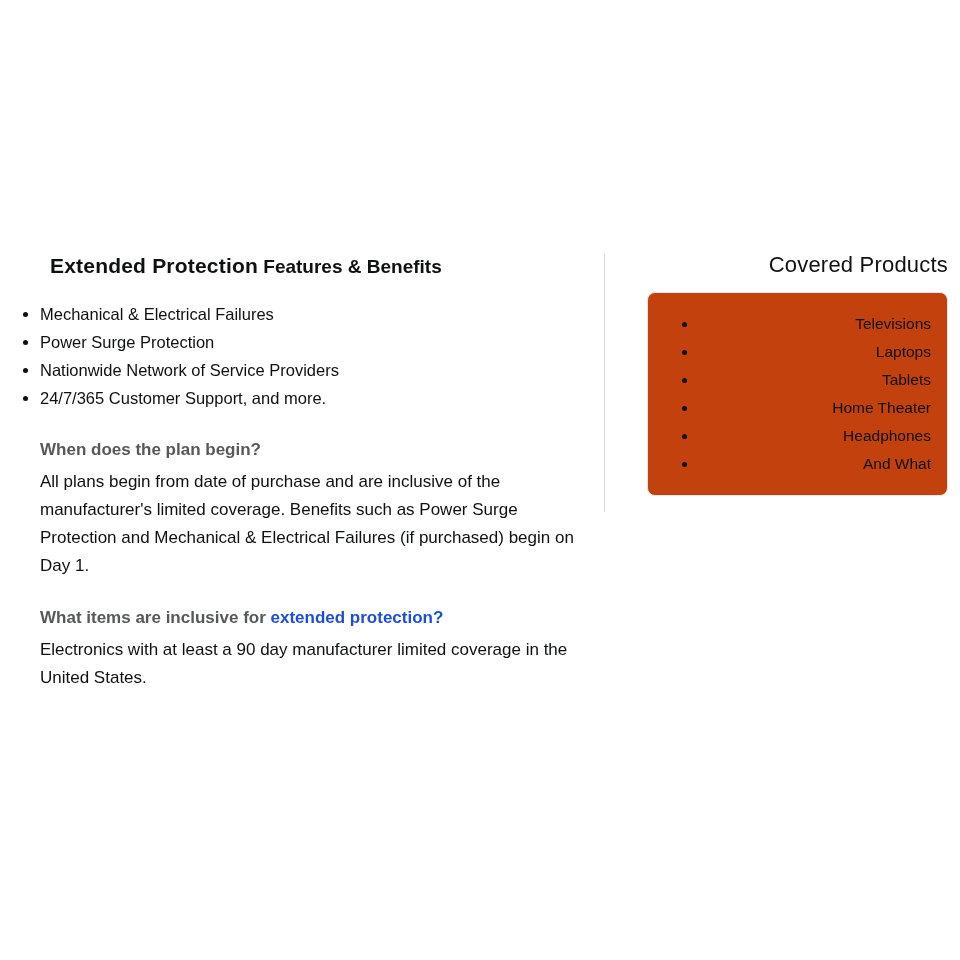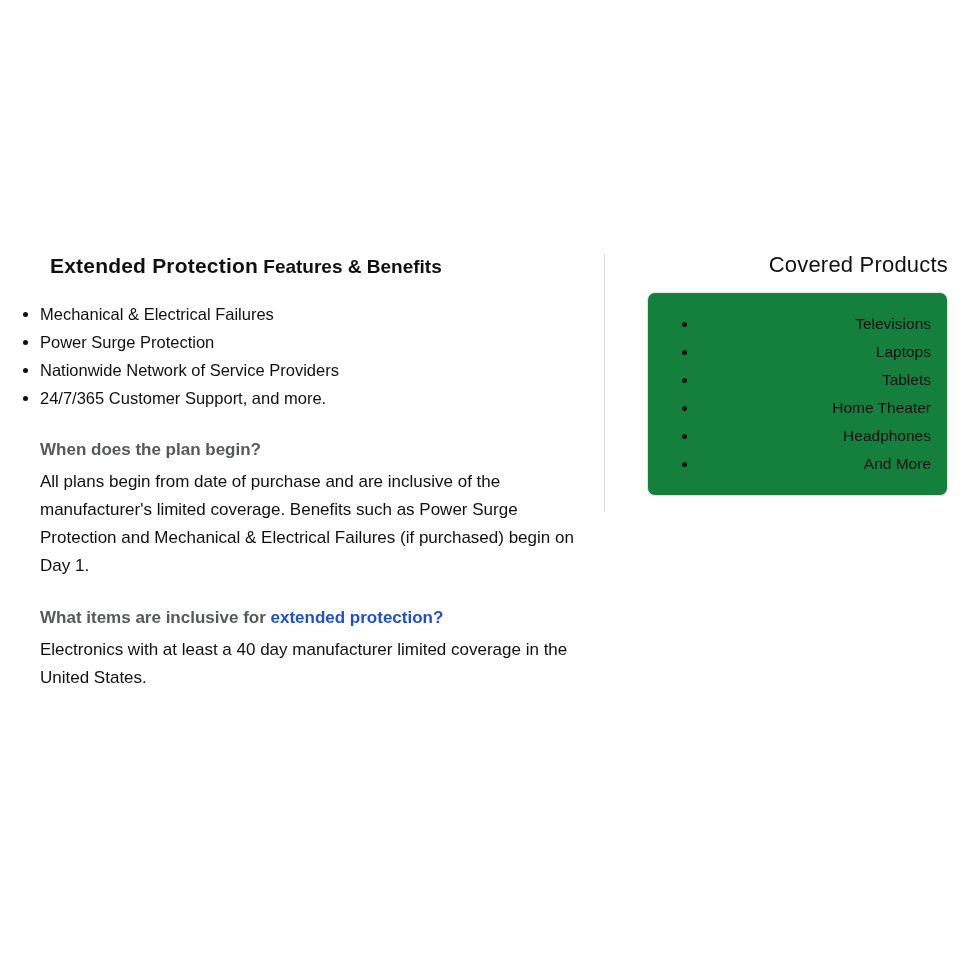--- a/index.html
+++ b/index.html
@@ -74,21 +74,21 @@
     text-align: right;
   }
   .covered-heading {
     margin: 0 0 14px 0;
     font-size: 22px;
     font-weight: 400;
     color: #111111;
     letter-spacing: 0.2px;
   }
   .products-box {
-    background: #15803d;
+    background: #c2410c;
     border: 1px solid #E3E6E6;
     border-radius: 8px;
     padding: 17px 16px;
     box-sizing: border-box;
   }
   .products-box ul {
     margin: 0;
     padding-left: 34px;
     font-size: 15.5px;
     line-height: 28px;
@@ -111,32 +111,32 @@
       <li>Nationwide Network of Service Providers</li>
       <li>24/7/365 Customer Support, and more.</li>
     </ul>
 
     <h3 class="question">When does the plan begin?</h3>
     <p class="answer">All plans begin from date of purchase and are inclusive of the manufacturer's limited coverage. Benefits such as Power Surge Protection and Mechanical &amp; Electrical Failures (if purchased) begin on Day 1.</p>
 
     <h3 class="question">
       <span>What items are inclusive for </span><span class="light">extended protection?</span>
     </h3>
-    <p class="answer">Electronics with at least a 40 day manufacturer limited coverage in the United States.</p>
+    <p class="answer">Electronics with at least a 90 day manufacturer limited coverage in the United States.</p>
   </div>
 
   <div class="divider"></div>
 
   <div class="right-col">
     <h2 class="covered-heading">Covered Products</h2>
     <div class="products-box">
       <ul>
         <li>Televisions</li>
         <li>Laptops</li>
         <li>Tablets</li>
         <li>Home Theater</li>
         <li>Headphones</li>
-        <li>And More</li>
+        <li>And What</li>
       </ul>
     </div>
   </div>
 
 </div>
 
 </body></html>

